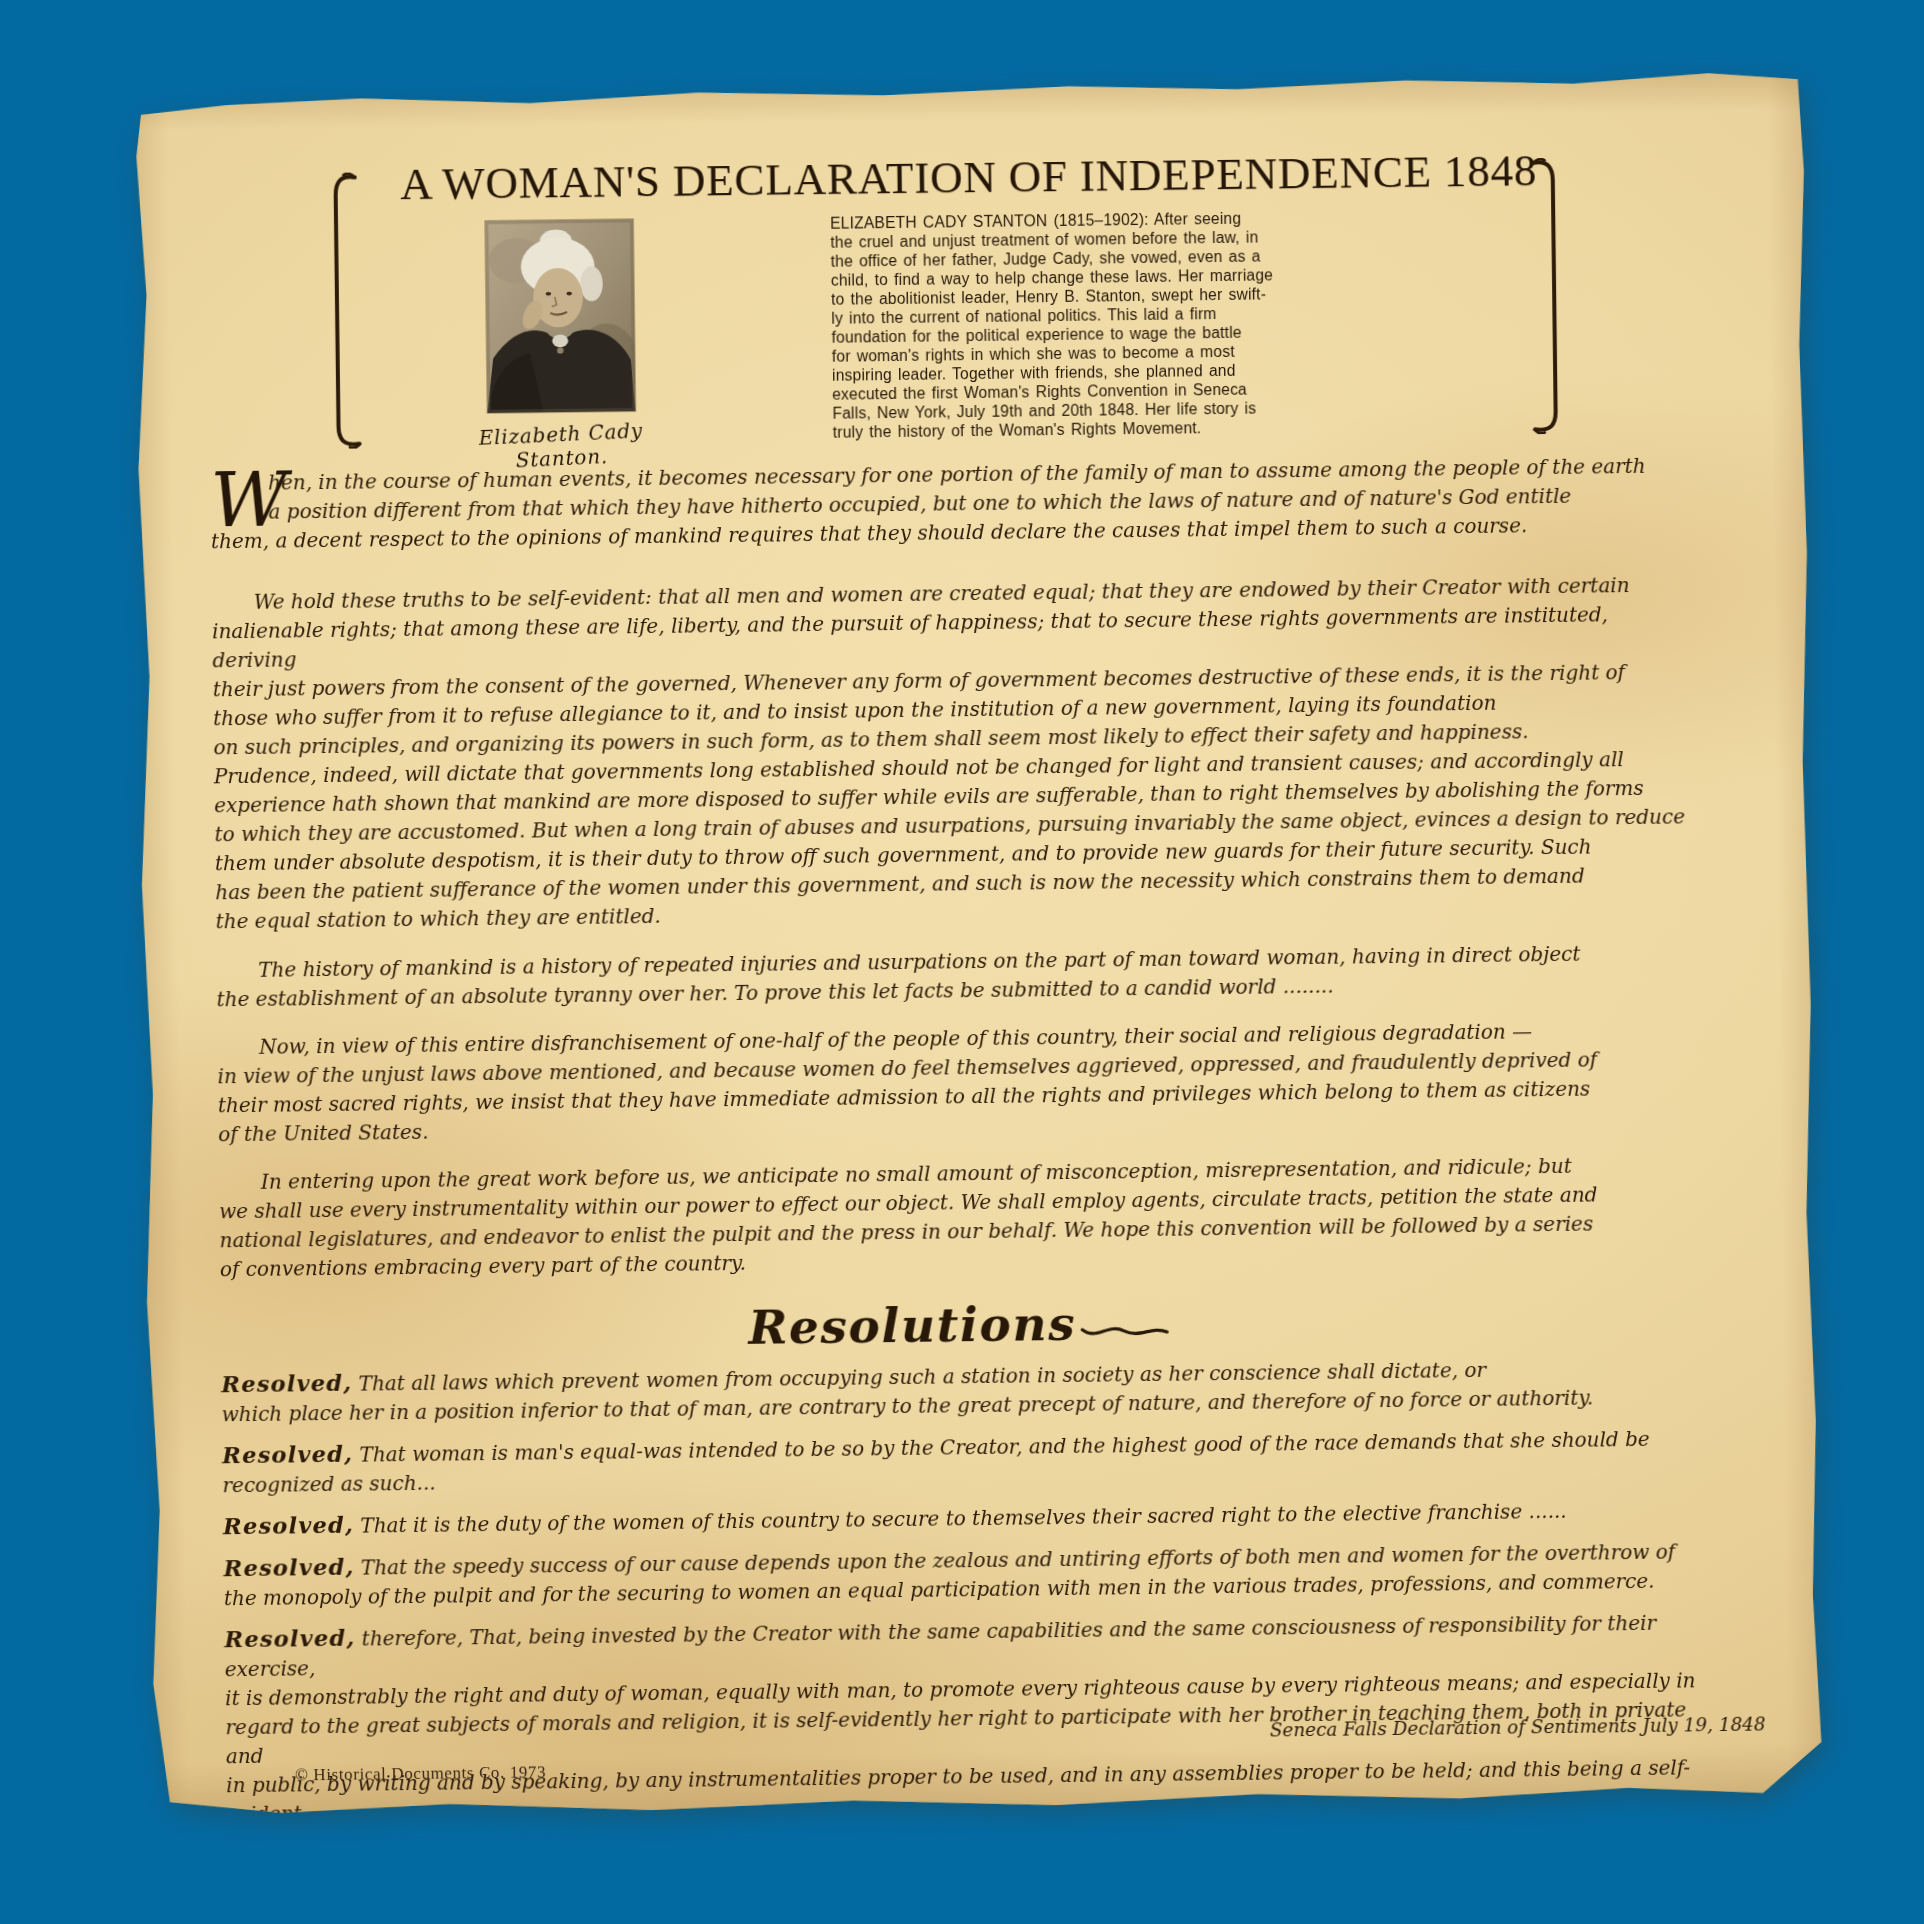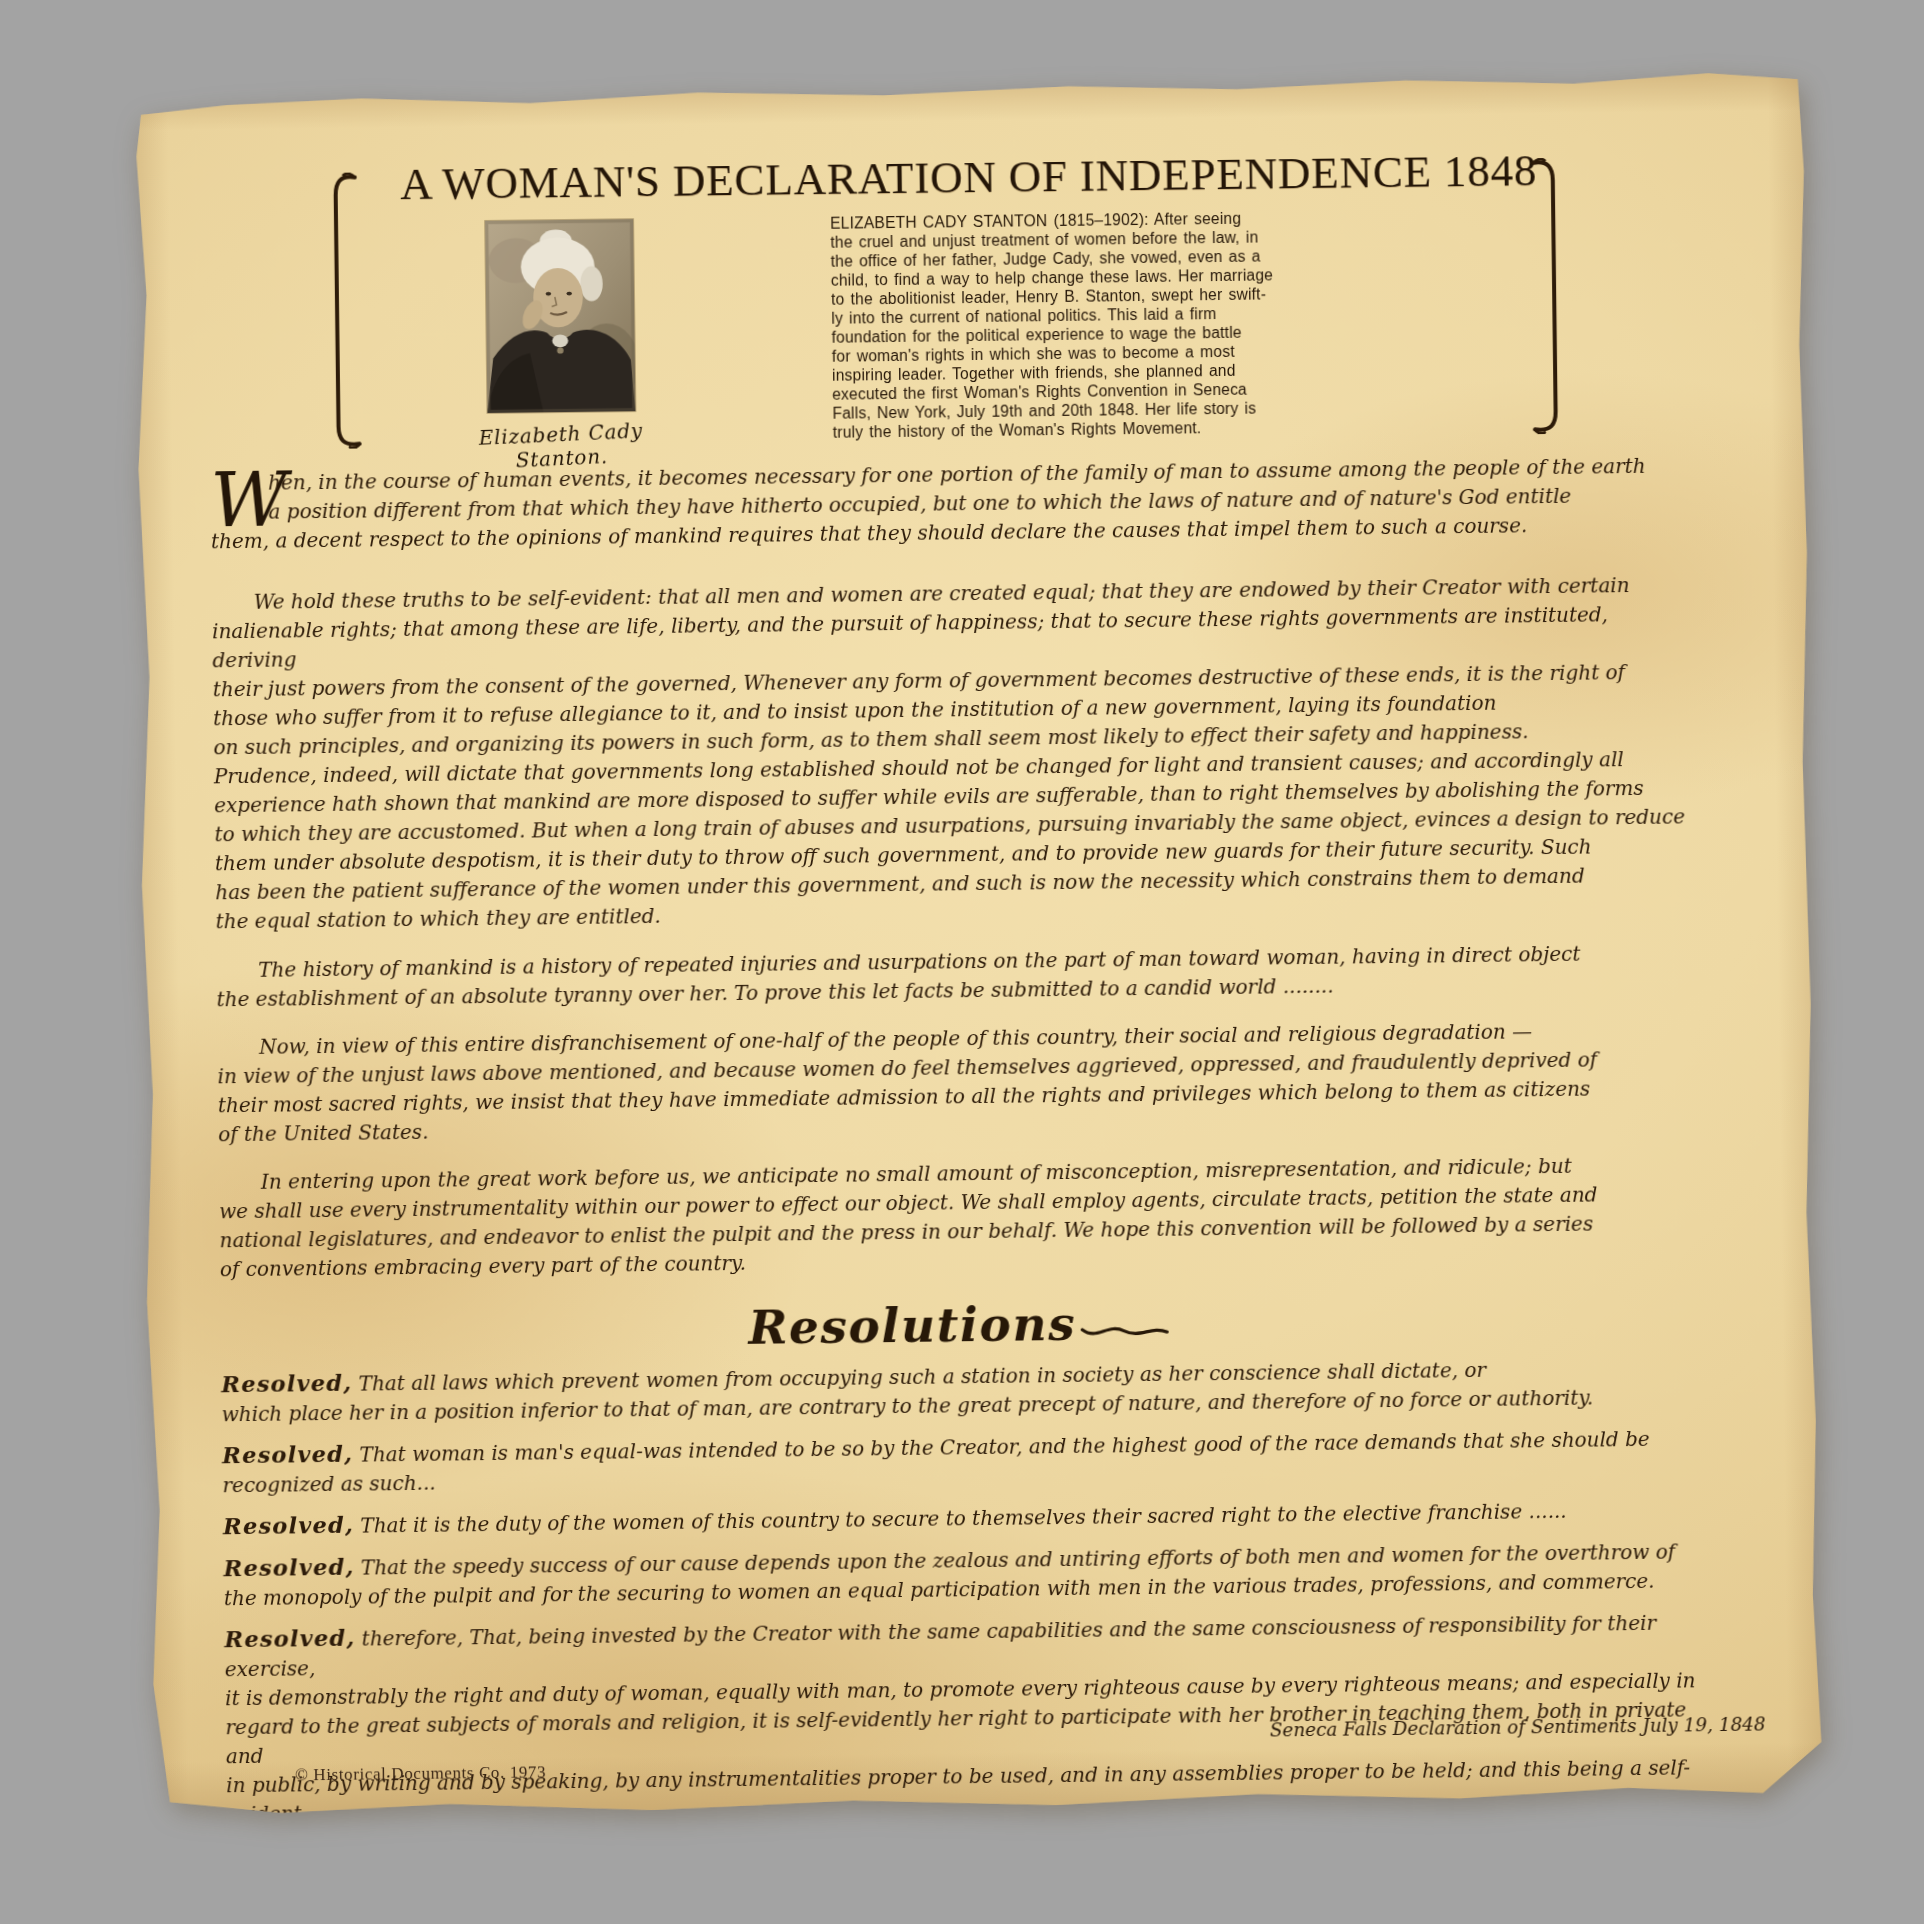--- a/index.html
+++ b/index.html
@@ -1,16 +1,16 @@
 <!DOCTYPE html>
 <html style="font-size:13px"><head>
 <meta charset="utf-8">
 <style>
   html,body{margin:0;padding:0;background:#ffffff;}
-  #canvas{position:relative;width:1925px;height:1925px;background:#a3a3a3;overflow:hidden;
+  #canvas{position:relative;width:1925px;height:1925px;background:#0369a1;overflow:hidden;
           font-family:"DejaVu Serif",serif;color:#2f1e0c;}
   .sheet-shadow{position:absolute;left:136px;top:77px;width:1684px;height:1736px;
           transform:rotate(-0.7deg);filter:drop-shadow(4.8px 8px 13px rgba(70,45,12,0.28));}
   .sheet{position:relative;width:100%;height:100%;
     clip-path:polygon(0.9% 1.6%,6% 1.1%,14% 0.8%,24% 1.2%,34% 0.7%,45% 1.0%,56% 0.6%,66% 0.9%,
       76% 0.5%,86% 0.8%,94% 0.3%,99.3% 0.7%,99.6% 6%,99.2% 16%,99.5% 28%,99.1% 40%,99.4% 54%,
       99.0% 66%,99.4% 78%,99.1% 88%,99.5% 96.5%,96% 99.4%,88% 99.0%,78% 99.5%,66% 99.1%,
       54% 99.6%,42% 99.2%,30% 99.6%,18% 99.1%,8% 99.5%,1.4% 98.8%,0.5% 92%,1.0% 82%,0.4% 70%,
       0.9% 58%,0.4% 46%,1.0% 34%,0.5% 22%,1.1% 12%,0.6% 4%);
     background:

